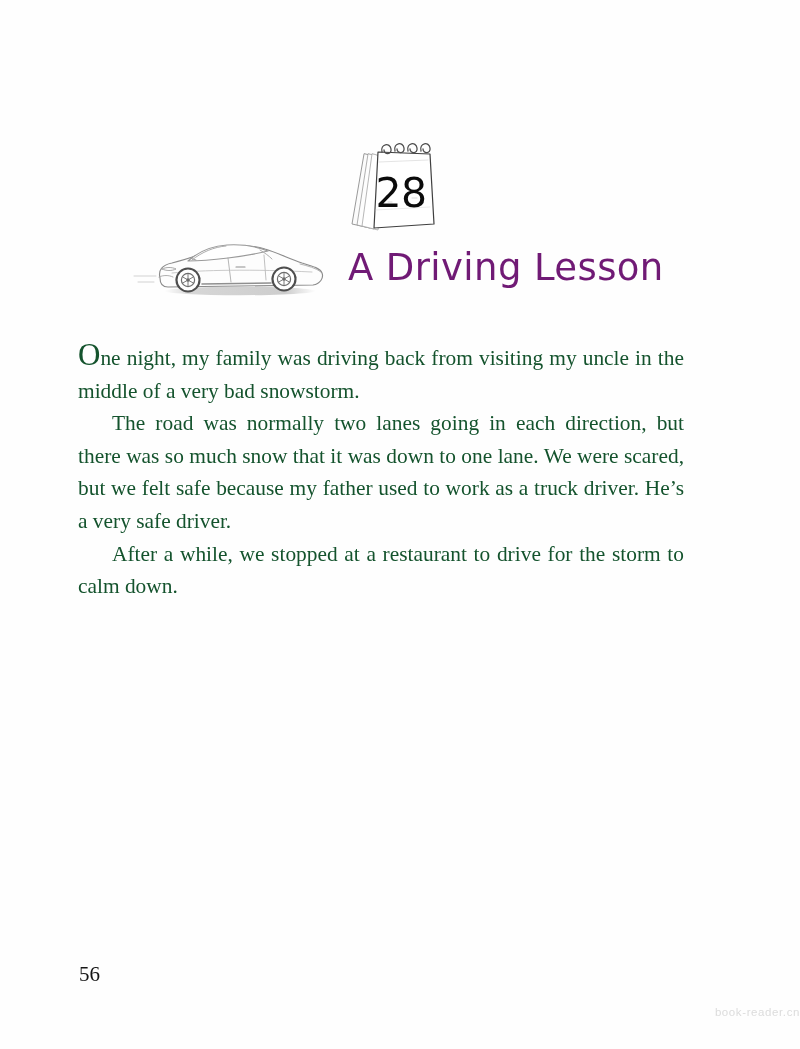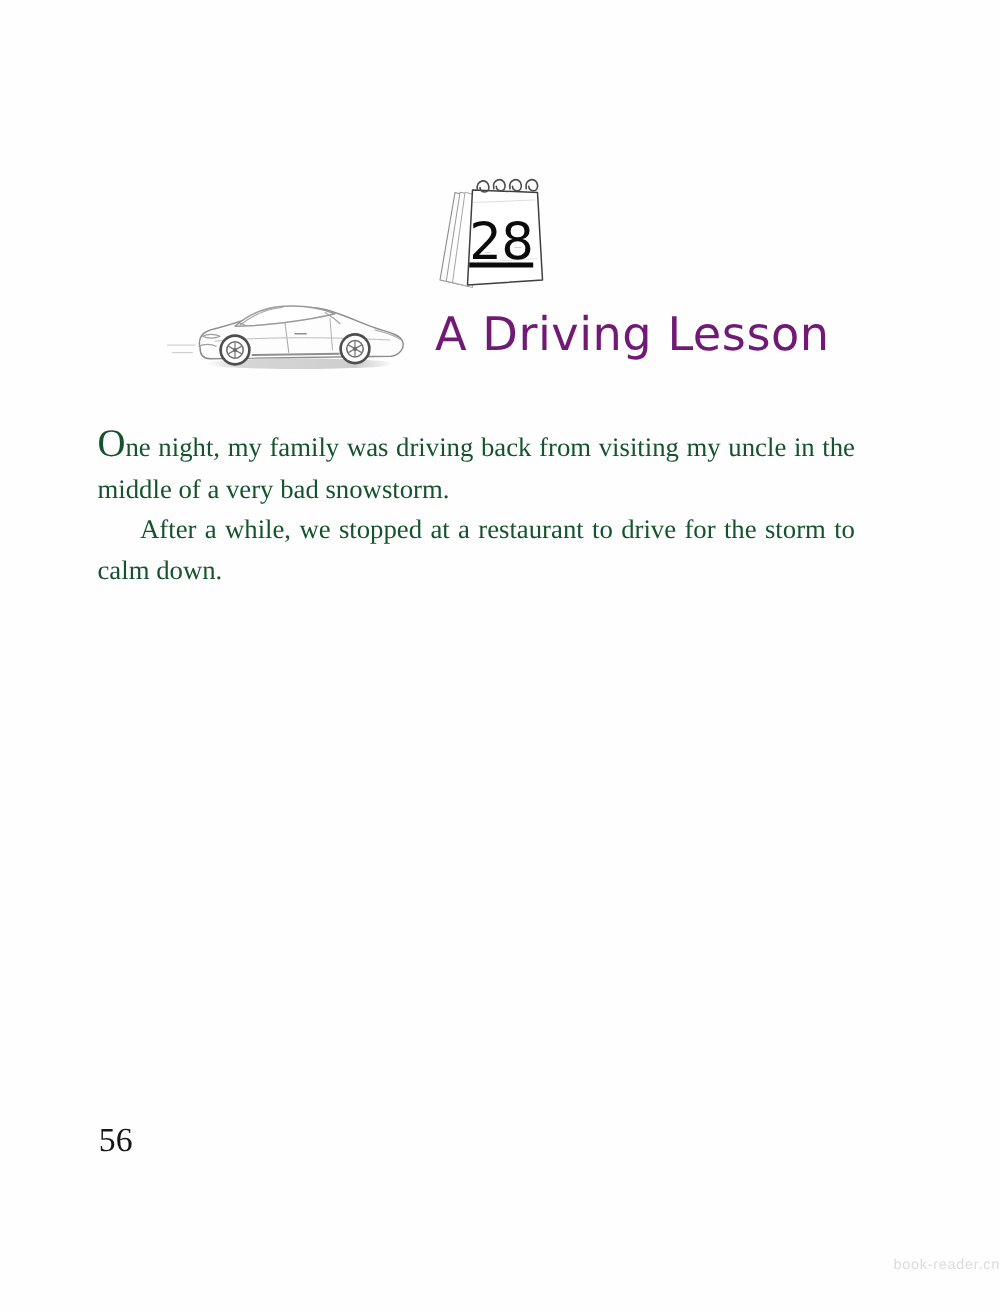--- a/index.html
+++ b/index.html
@@ -51,21 +51,20 @@
     align-items: center;
     justify-content: center;
     font-family: "DejaVu Sans", sans-serif;
     font-size: 41px;
     font-weight: 400;
     color: #0b0b0b;
     letter-spacing: -0.5px;
     padding-left: 14px;
     padding-top: 14px;
     box-sizing: border-box;
-    text-decoration: underline;
   }
 
   
   .car-illo {
     position: absolute;
     left: 132px;
     top: 232px;
     width: 210px;
     height: 72px;
   }
@@ -109,23 +108,23 @@
   }
   .drop-cap {
     font-size: 31px;
     line-height: 0;
   }
 
   
   .page-number {
     position: absolute;
     left: 79px;
-    top: 897px;
+    top: 962px;
     font-family: "Liberation Serif", serif;
-    font-size: 27px;
+    font-size: 21px;
     color: #151515;
   }
 
   .watermark {
     position: absolute;
     left: 0;
     top: 1006px;
     width: 800px;
     text-align: right;
     font-family: "Liberation Sans", sans-serif;
@@ -240,20 +239,21 @@
           <circle cx="152" cy="47" r="1.7" fill="#6a6a6a"></circle>
         </g>
       </svg>
     </div>
 
     <div class="chapter-title">A Driving Lesson</div>
   </div>
 
   <div class="body-text">
     <p class="first last-line-left"><span class="drop-cap">O</span><span>ne night, my family was driving back from visiting my uncle in the middle of a very bad snowstorm.</span></p>
+    <p class="last-line-left">The road was normally two lanes going in each direction, but there was so much snow that it was down to one lane. We were scared, but we felt safe because my father used to work as a truck driver. He’s a very safe driver.</p>
     <p class="last-line-left">After a while, we stopped at a restaurant to drive for the storm to calm down.</p>
   </div>
 
   <div class="page-number">56</div>
 
   <div class="watermark">book-reader.cn</div>
 
 </div>
 
 </body></html>

